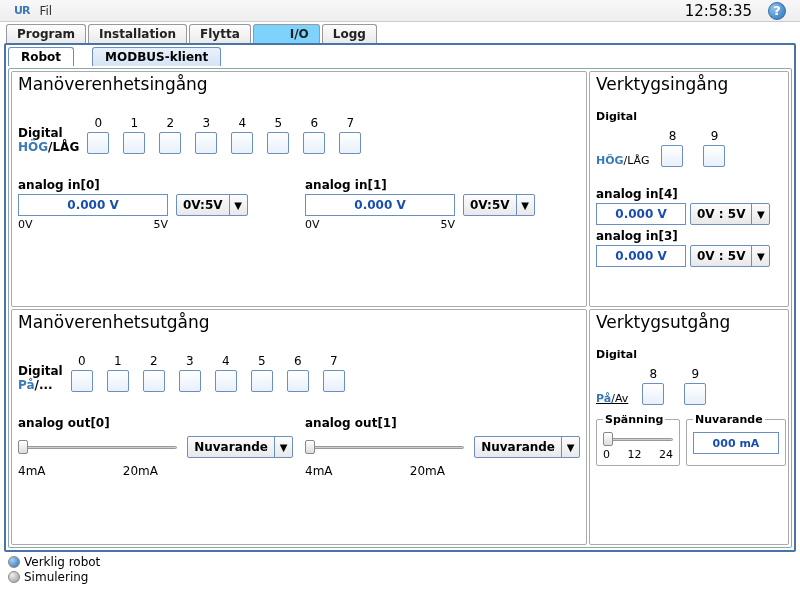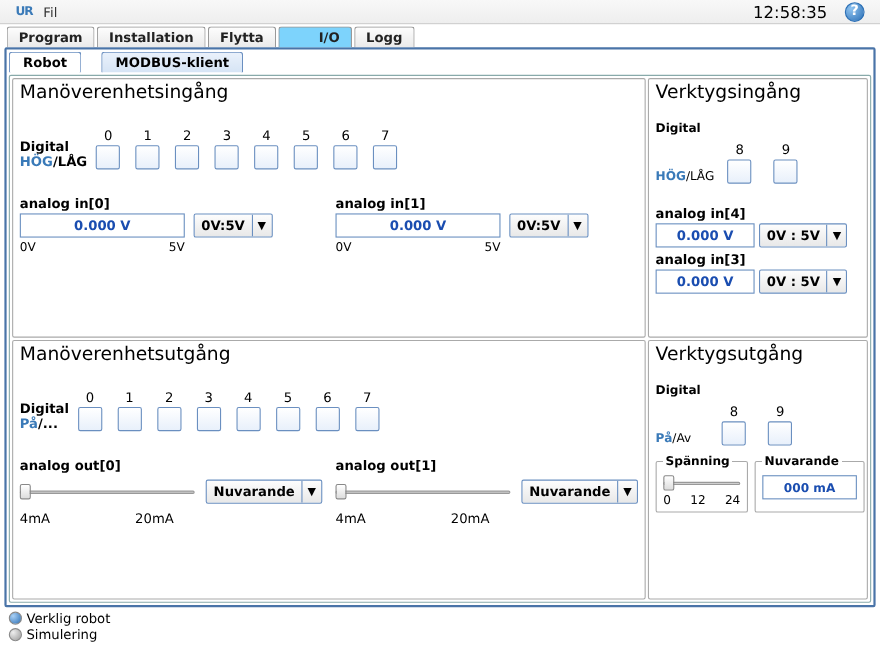--- a/index.html
+++ b/index.html
@@ -270,21 +270,21 @@
               <span>20mA</span>
             </div>
         </div>
       </div>
     </div>
 
     <div class="section">
       <div class="section-title">Verktygsutgång</div>
       <div style="font-weight:bold; margin-top:14px;">Digital</div>
       <div class="tool-dig">
-        <span class="hoglag" style="margin-right:28px;"><span class="pa">På</span><span>/Av</span></span>
+        <span class="hoglag" style="margin-right:14px;text-decoration:underline;"><span class="pa">På</span><span>/Av</span></span>
         <div class="dig-col">
             <div class="dig-num">8</div>
             <div class="dig-box"></div>
           </div>
         <div class="dig-col">
             <div class="dig-num">9</div>
             <div class="dig-box"></div>
           </div>
       </div>
       <div class="tool-bottom">

